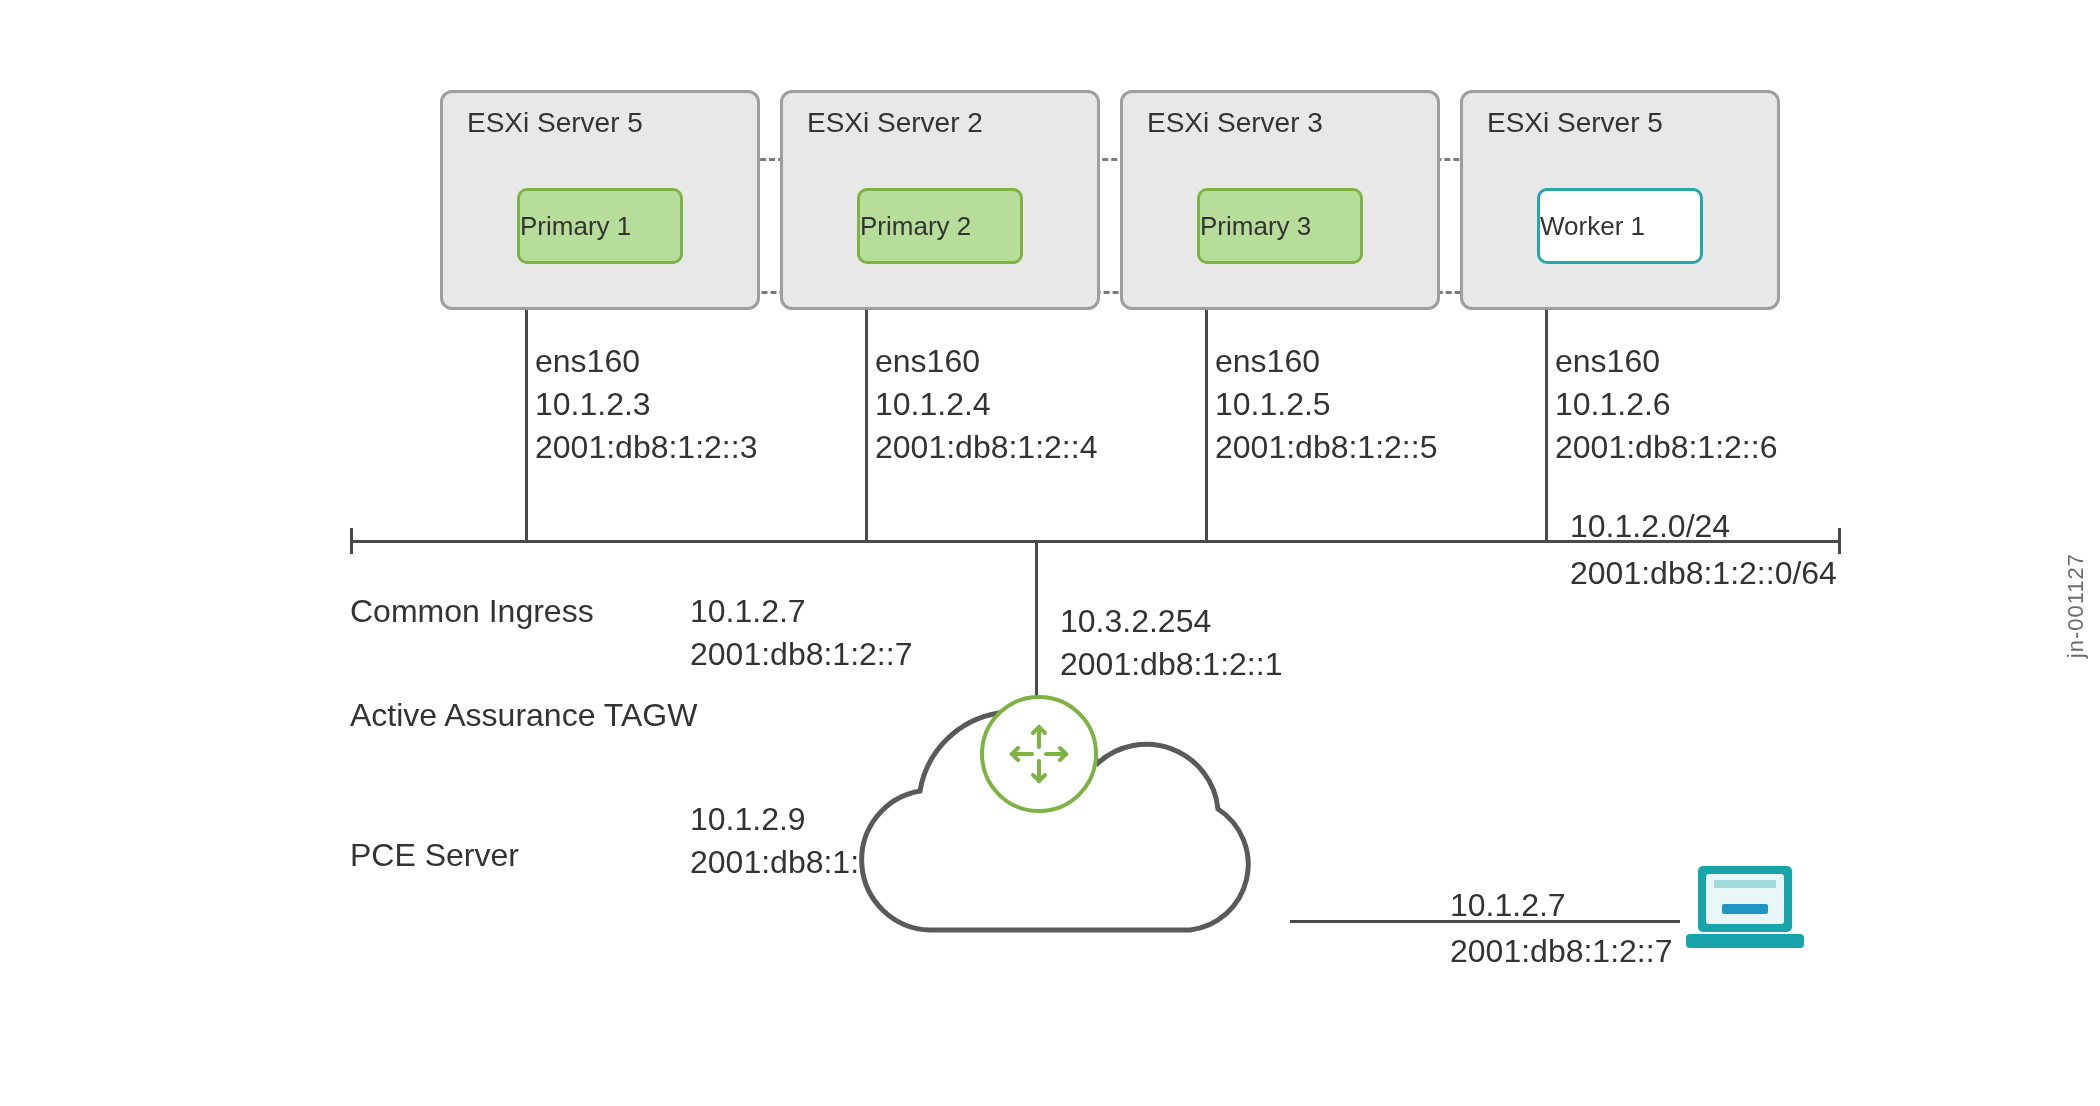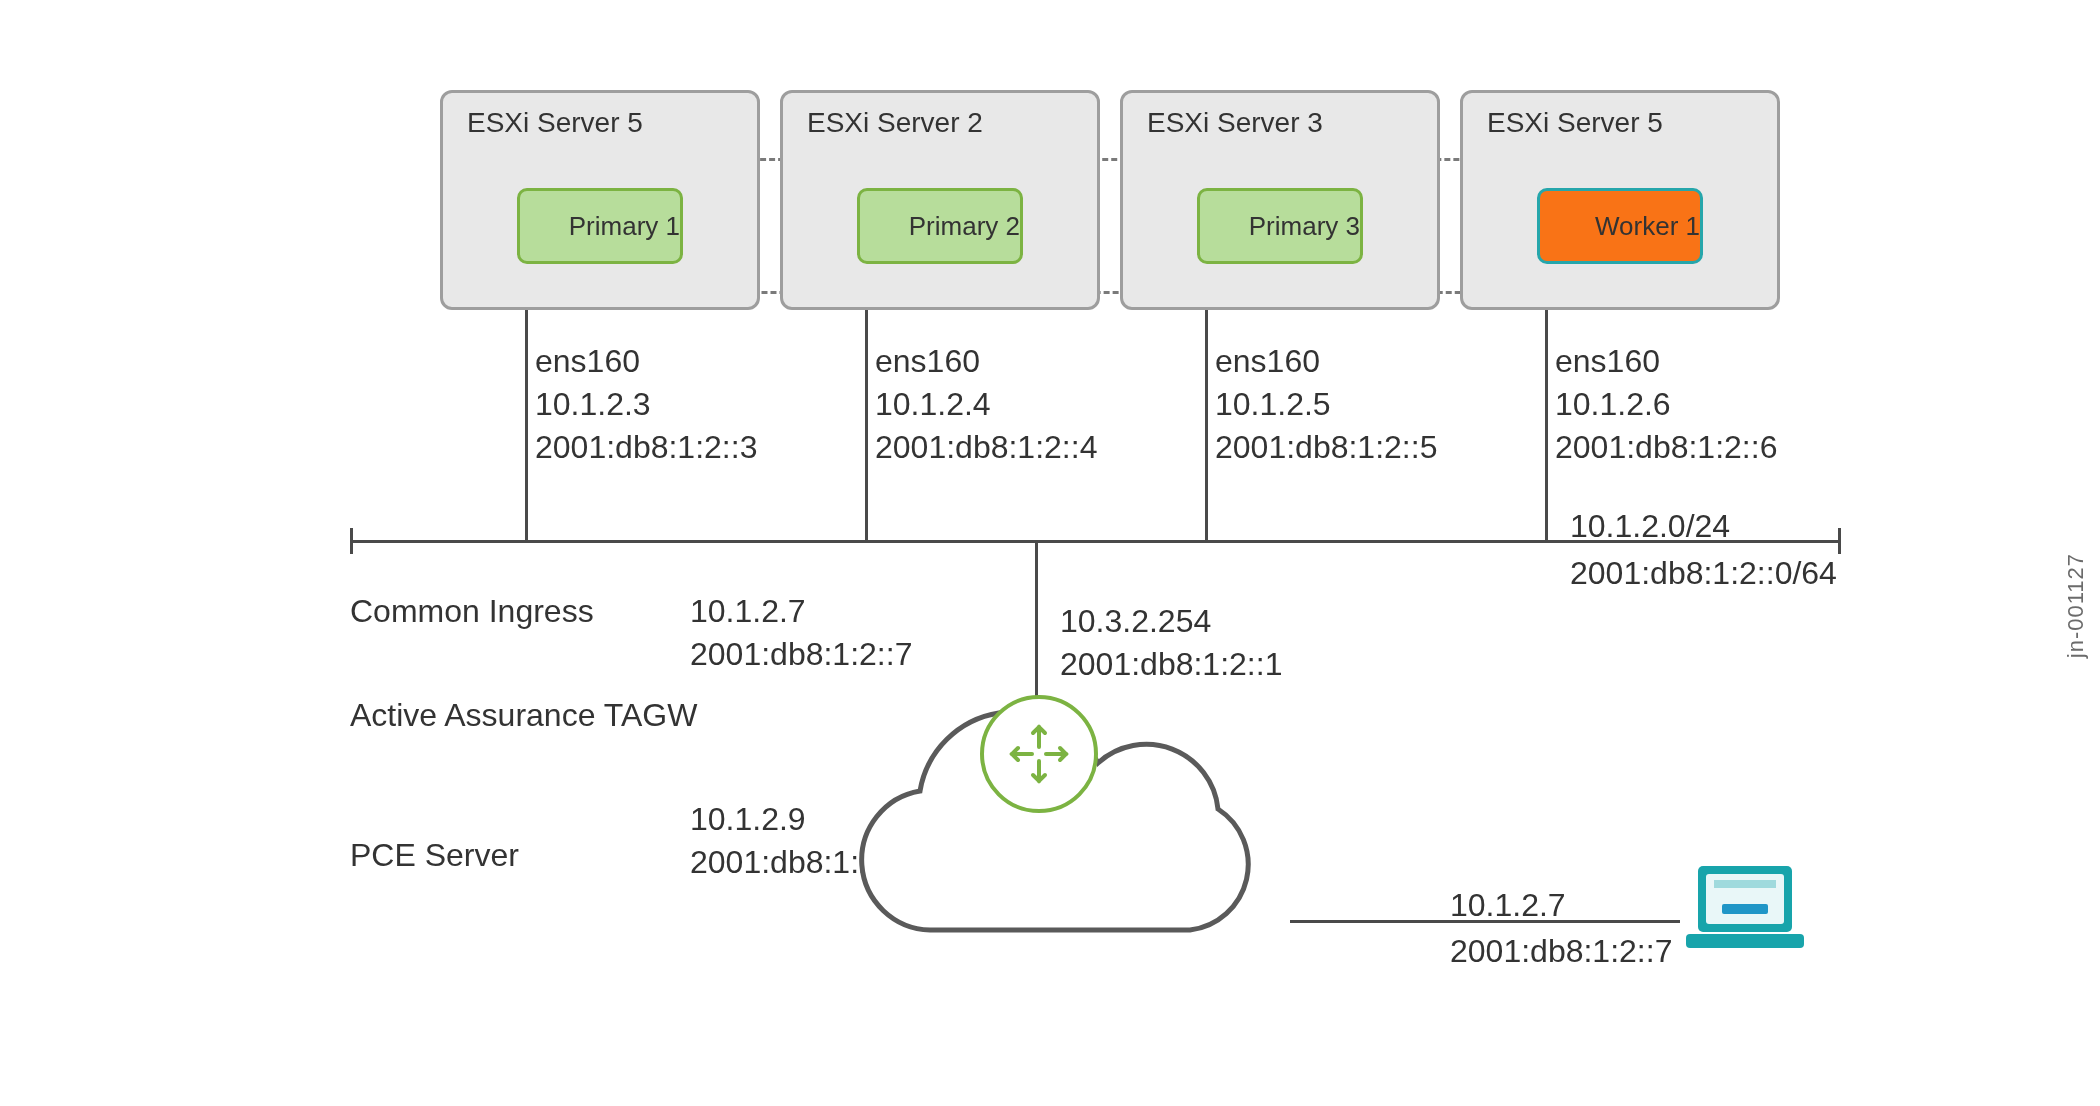--- a/index.html
+++ b/index.html
@@ -11,25 +11,25 @@
     background:#e8e8e8;border:3px solid #9e9e9e;border-radius:12px;
     box-sizing:border-box;
   }
   .esxi-title{
     position:absolute;top:14px;left:24px;font-size:28px;color:#333;
   }
   
   .vm{
     position:absolute;left:50%;transform:translateX(-50%);
     top:95px;width:160px;height:70px;border-radius:10px;
-    display:flex;align-items:center;justify-content:flex-end;
+    display:flex;align-items:center;justify-content:flex-start;
     font-size:26px;color:#333;
   }
   .vm-primary{background:#b7dd9b;border:3px solid #7cb342;}
-  .vm-worker {background:#f97316;border:3px solid #26a6ab;}
+  .vm-worker {background:#ffffff;border:3px solid #26a6ab;}
 
   
   .cluster-frame{
     position:absolute;top:158px;left:460px;width:1290px;height:130px;
     border:3px dashed #7a7a7a;border-radius:12px;pointer-events:none;
   }
 
   
   .leg{position:absolute;width:3px;background:#4a4a4a;}
   

